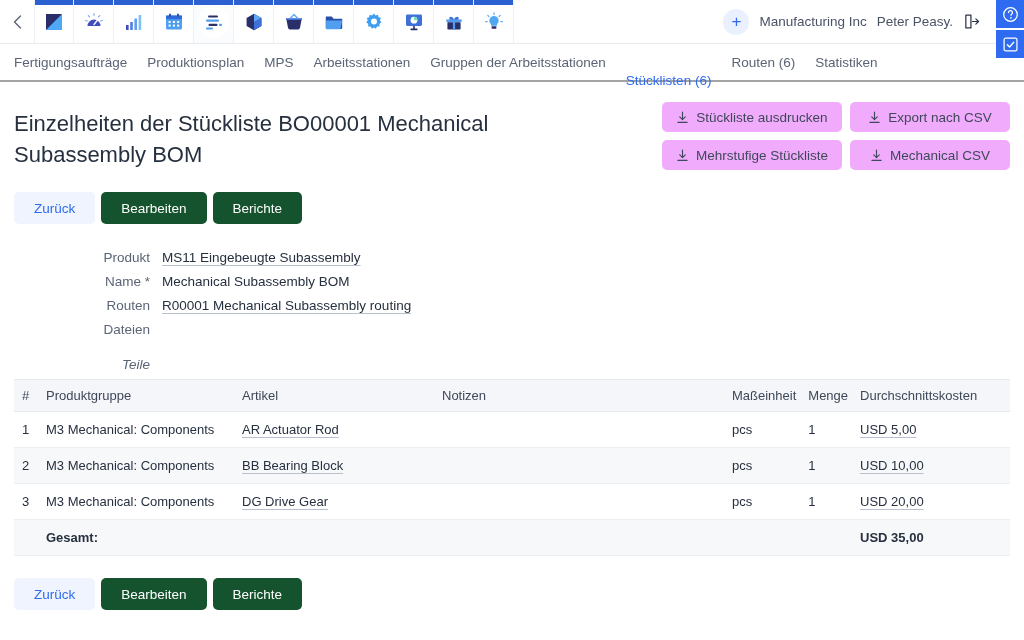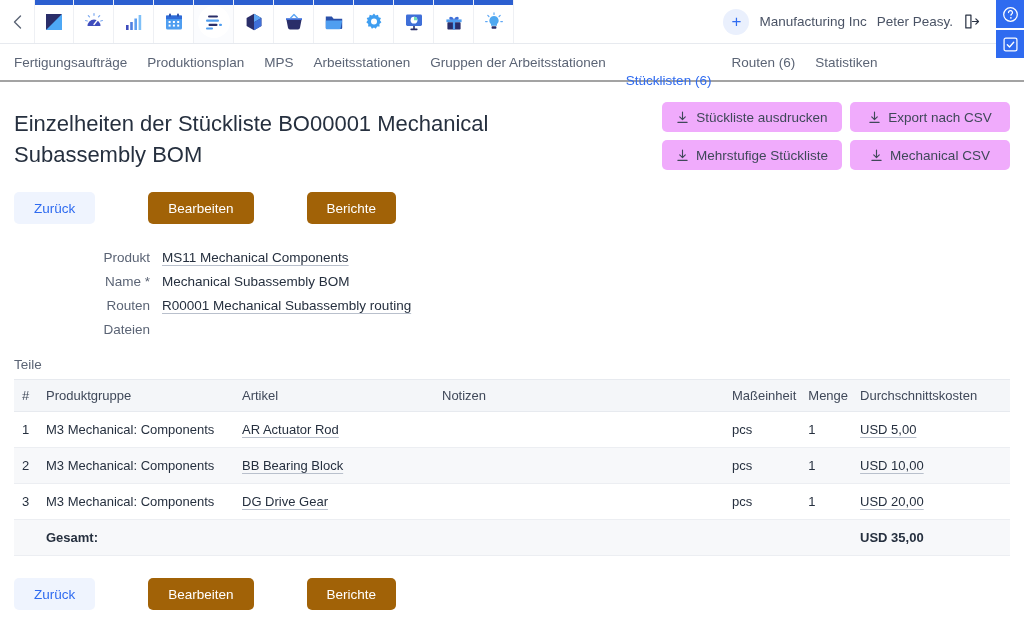--- a/index.html
+++ b/index.html
@@ -127,21 +127,21 @@
   .dl-ico { display: inline-flex; }
 
   .btn-row { display: flex; gap: 6px; margin-top: 22px; }
   .btn {
     border: none; border-radius: 5px;
     font-size: 13.5px; font-family: inherit;
     height: 32px; padding: 0 20px;
     cursor: pointer;
   }
   .btn-light { background: #eff4fe; color: #2f6bf0; }
-  .btn-primary { background: #a16207; color: #ffffff; margin-left: 47px; }
+  .btn-primary { background: #14532d; color: #ffffff; }
 
   
   .form { margin-top: 26px; }
   .frow { display: flex; align-items: flex-start; margin-bottom: 9px; }
   .flabel {
     width: 148px;
     text-align: right;
     padding-right: 12px;
     font-size: 13.5px;
     color: #5b6475;
@@ -150,26 +150,27 @@
   .link-underline {
     text-decoration: underline;
     text-decoration-color: #b9c0cc;
     text-underline-offset: 3px;
     cursor: pointer;
     color: #26303f;
   }
 
   .parts-label {
     width: 148px;
-    text-align: left;
+    text-align: right;
     padding-right: 12px;
     font-size: 13.5px;
     color: #5b6475;
     margin-top: 20px;
     margin-bottom: 7px;
+    font-style: italic;
   }
 
   
   table.parts {
     width: 100%;
     border-collapse: collapse;
     font-size: 13px;
   }
   table.parts thead th {
     background: #f4f6f9;
@@ -436,21 +437,21 @@
 
     <div class="btn-row">
       <button class="btn btn-light">Zurück</button>
       <button class="btn btn-primary">Bearbeiten</button>
       <button class="btn btn-primary">Berichte</button>
     </div>
 
     <div class="form">
       <div class="frow">
         <div class="flabel">Produkt</div>
-        <div class="fvalue link-underline">MS11 Mechanical Components</div>
+        <div class="fvalue link-underline">MS11 Eingebeugte Subassembly</div>
       </div>
       <div class="frow">
         <div class="flabel">Name *</div>
         <div class="fvalue">Mechanical Subassembly BOM</div>
       </div>
       <div class="frow">
         <div class="flabel">Routen</div>
         <div class="fvalue link-underline">R00001 Mechanical Subassembly routing</div>
       </div>
       <div class="frow">

